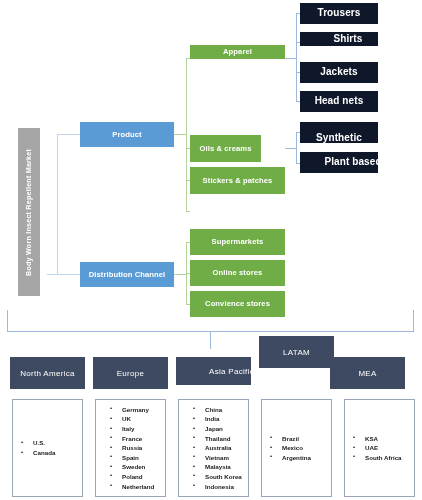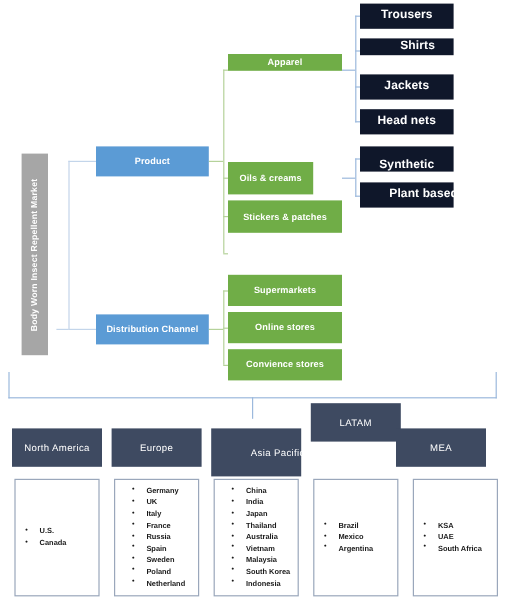--- a/index.html
+++ b/index.html
@@ -222,21 +222,21 @@
         <li>Italy</li>
         <li>France</li>
         <li>Russia</li>
         <li>Spain</li>
         <li>Sweden</li>
         <li>Poland</li>
         <li>Netherland</li>
       </ul>
   </div>
 
-  <div class="region-head" style="left:176px; top:357px; width:75px; height:40px;padding-left:36px;">
+  <div class="region-head" style="left:176px; top:357px; width:75px; height:28px;padding-left:36px;">
     <span>Asia Pacific</span>
   </div>
   <div class="region-body" style="left:178px; top:399px; width:71px; height:98px;">
     <ul>
         <li>China</li>
         <li>India</li>
         <li>Japan</li>
         <li>Thailand</li>
         <li>Australia</li>
         <li>Vietnam</li>

